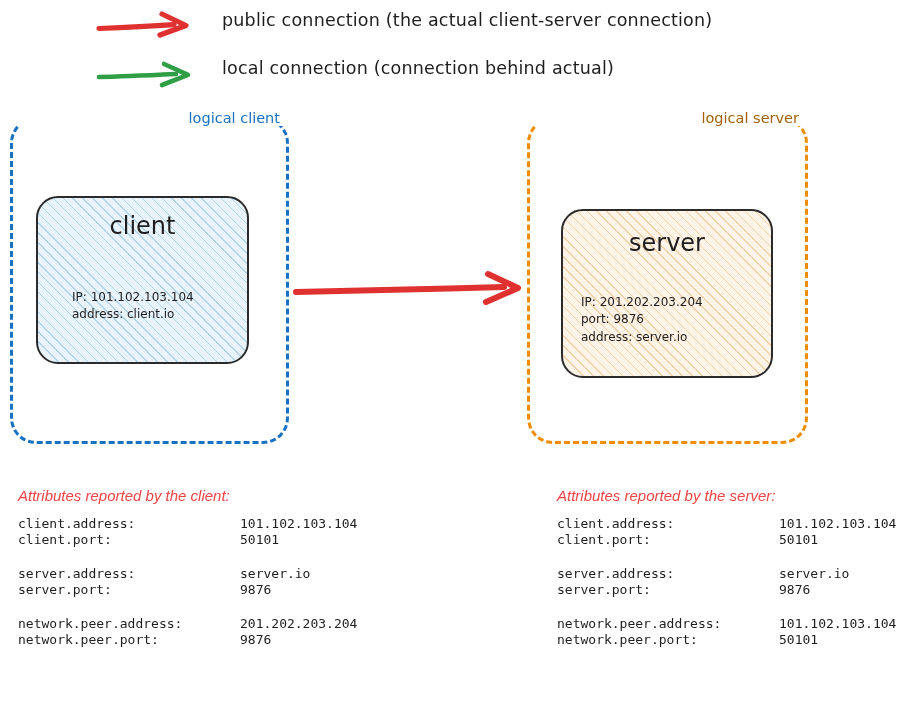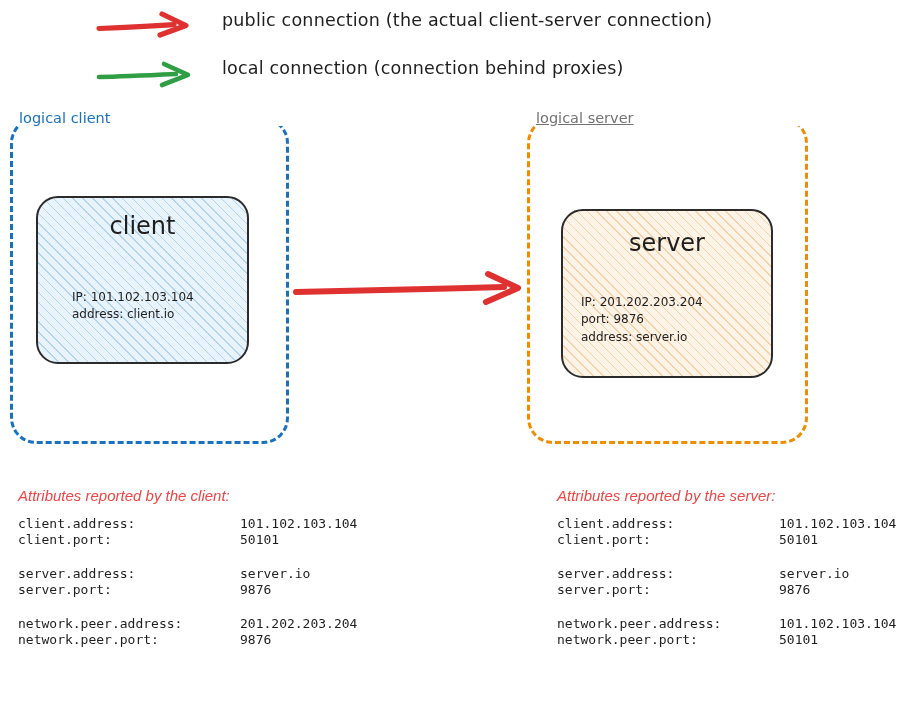--- a/index.html
+++ b/index.html
@@ -65,33 +65,33 @@
     top: 117px;
     width: 281px;
     height: 327px;
     border: 3px dashed #f08c00;
   }
   .logical-label {
     position: absolute;
     top: -10px;
     left: 0;
     right: 0;
-    text-align: left;
+    text-align: right;
     font-family: "DejaVu Sans", sans-serif;
     font-size: 14.5px;
     background: #ffffff;
     display: inline-block;
     white-space: nowrap;
   }
   .logical-label span {
     background: #ffffff;
     padding: 0 6px;
   }
   .logical-client .logical-label { color: #1971c2; }
-  .logical-server .logical-label { color: #737373; text-decoration: underline; }
+  .logical-server .logical-label { color: #a16207; }
 
   
   .node {
     position: absolute;
     border-radius: 22px;
     box-sizing: border-box;
     border: 2.2px solid #2b2b2b;
     overflow: hidden;
   }
   .node-client {
@@ -200,21 +200,21 @@
       <path d="M66 4 L 90 15.5 L 64 25" stroke="#e03131" stroke-width="5.2" fill="none" stroke-linecap="round" stroke-linejoin="round"></path>
     </svg>
     <div class="legend-label">public connection (the actual client-server connection)</div>
   </div>
 
   <div class="legend-row legend-row-2">
     <svg class="legend-arrow" viewBox="0 0 104 34">
       <path d="M3 19 C 22 18.6, 50 17.4, 80 16" stroke="#2f9e44" stroke-width="4.6" fill="none" stroke-linecap="round"></path>
       <path d="M68 6 L 92 16.8 L 66 27" stroke="#2f9e44" stroke-width="4.6" fill="none" stroke-linecap="round" stroke-linejoin="round"></path>
     </svg>
-    <div class="legend-label">local connection (connection behind proxies)</div>
+    <div class="legend-label">local connection (connection behind actual)</div>
   </div>
 
   <div class="logical-box logical-client">
     <div class="logical-label">
       <span>logical client</span>
     </div>
   </div>
 
   <div class="node node-client">
     <div class="node-title">client</div>

